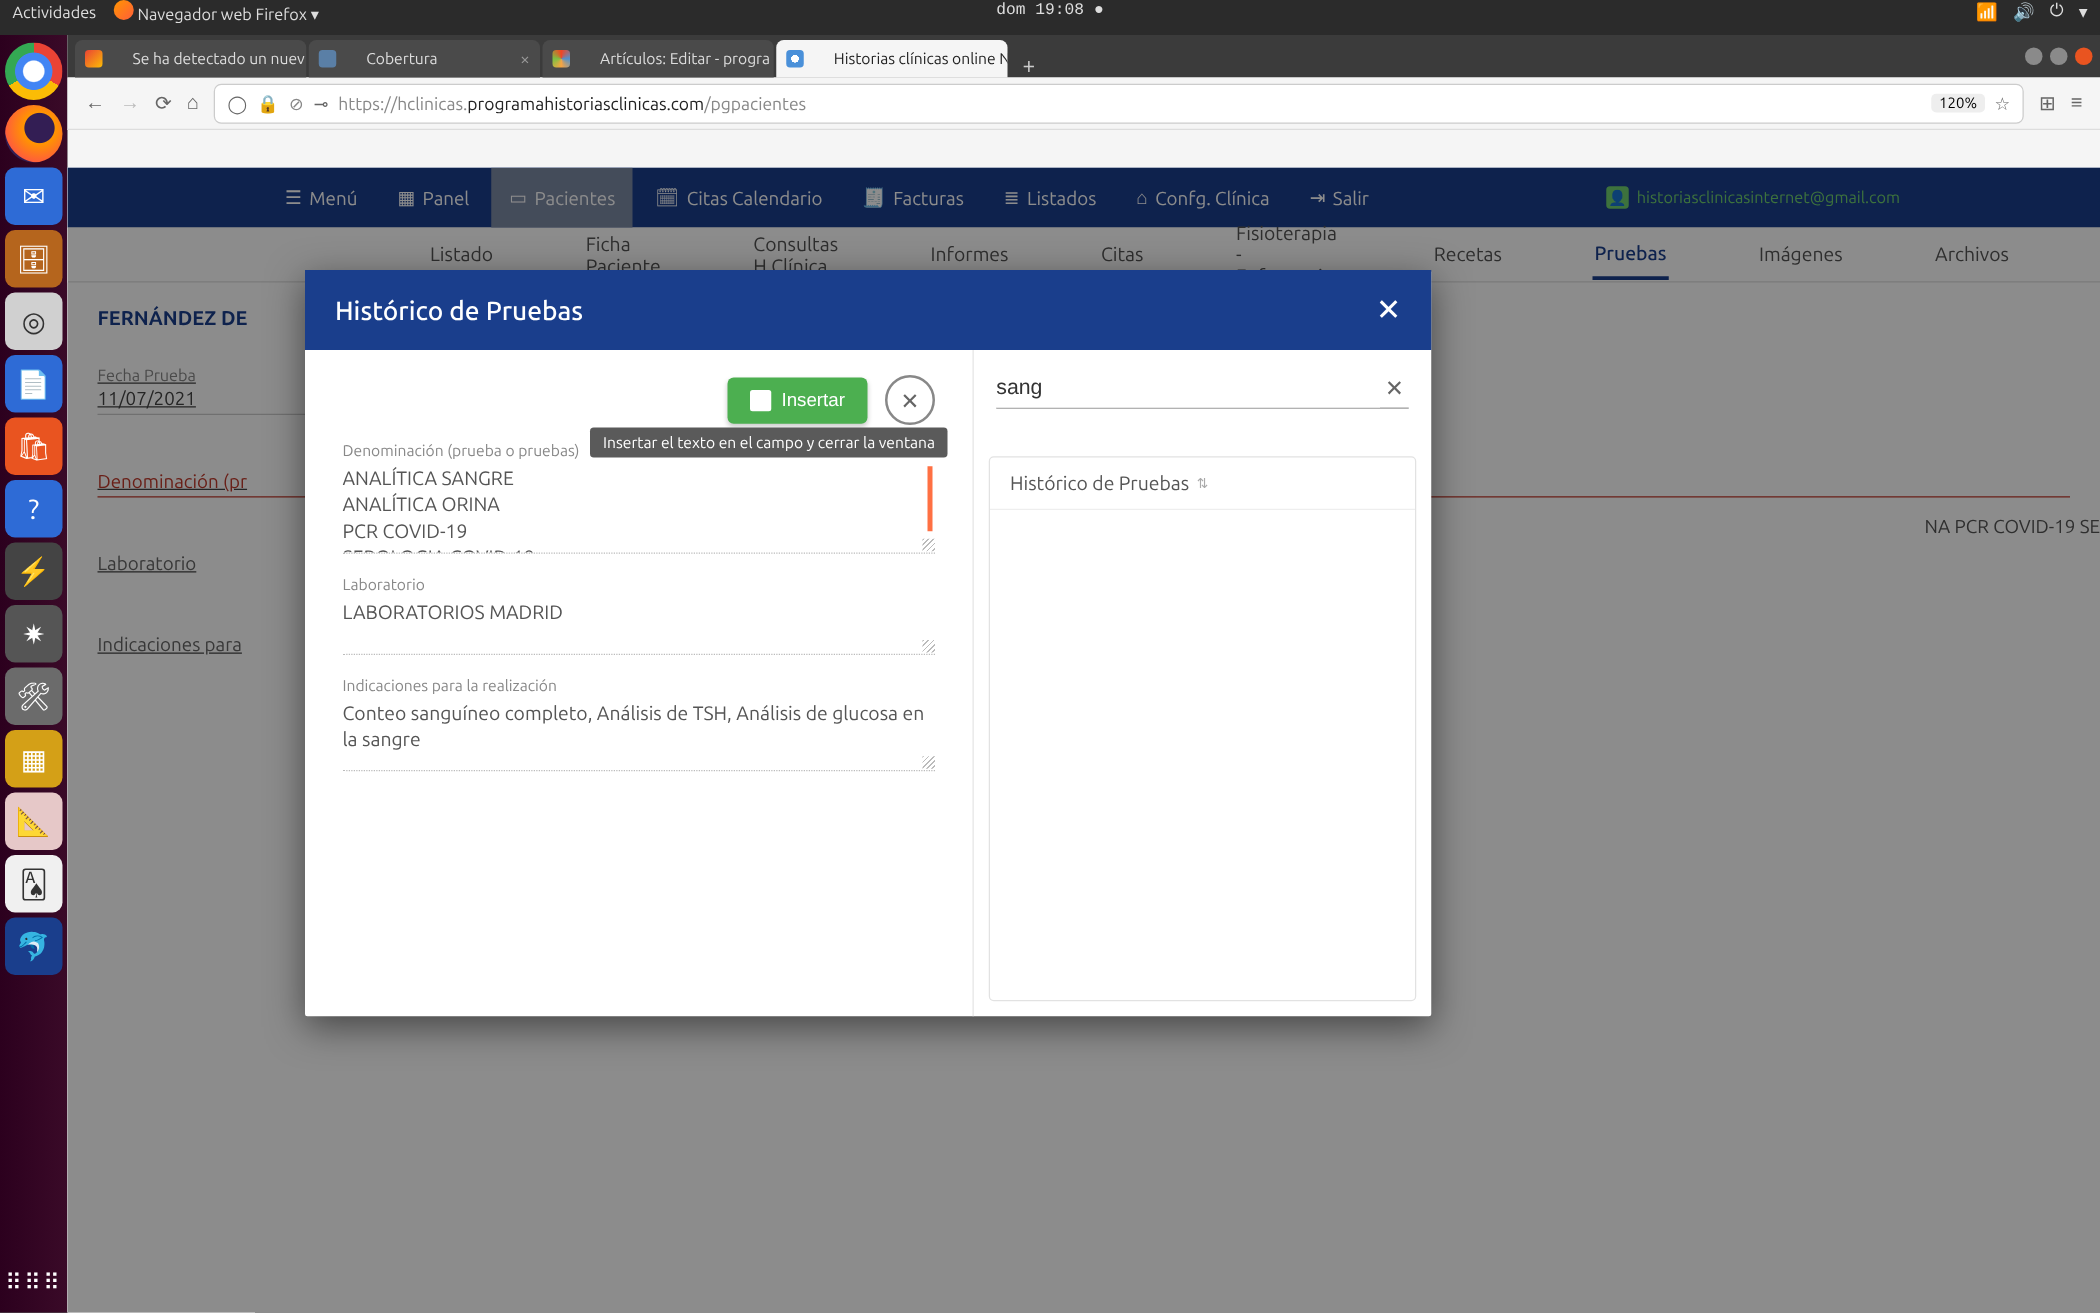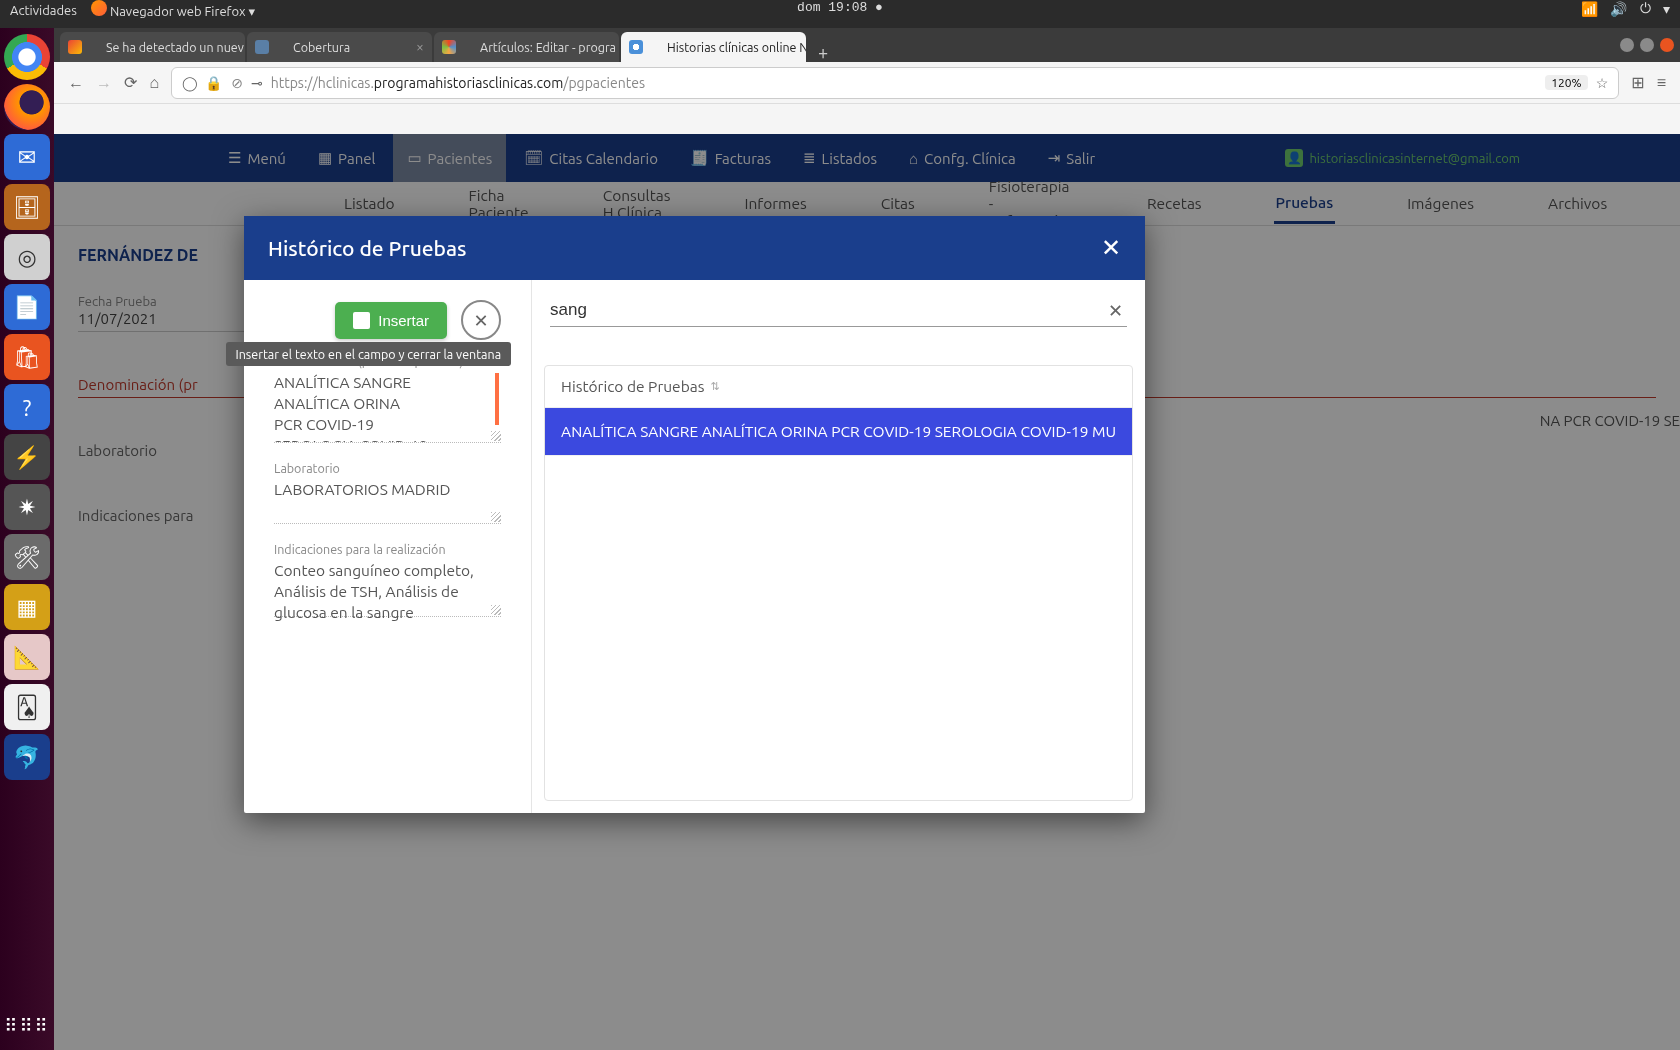--- a/index.html
+++ b/index.html
@@ -49,21 +49,21 @@
 .app-nav-item.active-nav{background:#7d8aa5;}
 .user-chip{margin-left:auto;color:#6fcf6f;font-size:13px;display:flex;align-items:center;gap:6px;}
 .user-chip .av{width:18px;height:18px;background:#6fcf6f;border-radius:3px;display:inline-flex;align-items:center;justify-content:center;color:#1a3e8c;font-size:12px;}
 
 .sub-nav{height:44px;background:#fff;border-bottom:1px solid #ddd;display:flex;align-items:center;gap:22px;padding:0 240px;font-size:15.5px;color:#555;}
 .sub-nav span{cursor:pointer;padding:10px 2px;margin-left:48px;}
 .sub-nav .sub-active{color:#1a3e8c;border-bottom:3px solid #1a3e8c;font-weight:500;}
 
 .bg-form{padding:20px 24px;color:#444;font-size:15px;}
 .bg-patient{color:#1a3e8c;font-weight:600;font-size:16px;margin-bottom:30px;}
-.bg-row{margin-bottom:44px;}
+.bg-row{margin-bottom:44px;text-decoration:underline;}
 .bg-label{font-size:13px;color:#888;margin-bottom:2px;}
 .bg-field-red{color:#c0392b;font-size:15px;border-bottom:1px solid #c0392b;padding-bottom:4px;}
 .bg-val{color:#444;border-bottom:1px solid #ccc;padding-bottom:4px;}
 .right-hint{position:absolute;right:0;top:278px;color:#555;font-size:15px;}
 
 
 .overlay{position:absolute;inset:0;background:rgba(0,0,0,0.45);}
 .modal{position:absolute;left:190px;top:82px;width:901px;height:597px;background:#fff;box-shadow:0 8px 30px rgba(0,0,0,0.5);display:flex;flex-direction:column;border-radius:2px;}
 .modal-head{height:64px;background:#1a3e8c;color:#fff;display:flex;align-items:center;padding:0 24px;font-size:21px;font-weight:500;}
 .modal-close-x{margin-left:auto;font-size:24px;cursor:pointer;font-weight:300;}
@@ -287,20 +287,19 @@
             <div class="search-row">
               <input class="search-inp" value="sang" style="">
               <span class="search-clear">✕</span>
             </div>
           </div>
           <div class="results-card">
             <div class="hist-header">
               <span>Histórico de Pruebas</span>
                 <span class="sort-ic">⇅</span>
             </div>
-            <div class="result-row selected">ANALÍTICA SANGRE ANALÍTICA ORINA PCR COVID-19 SEROLOGIA COVID-19 MU</div>
           </div>
         </div>
       </div>
     </div>
 
   </div>
 </div>
 
 </body></html>

